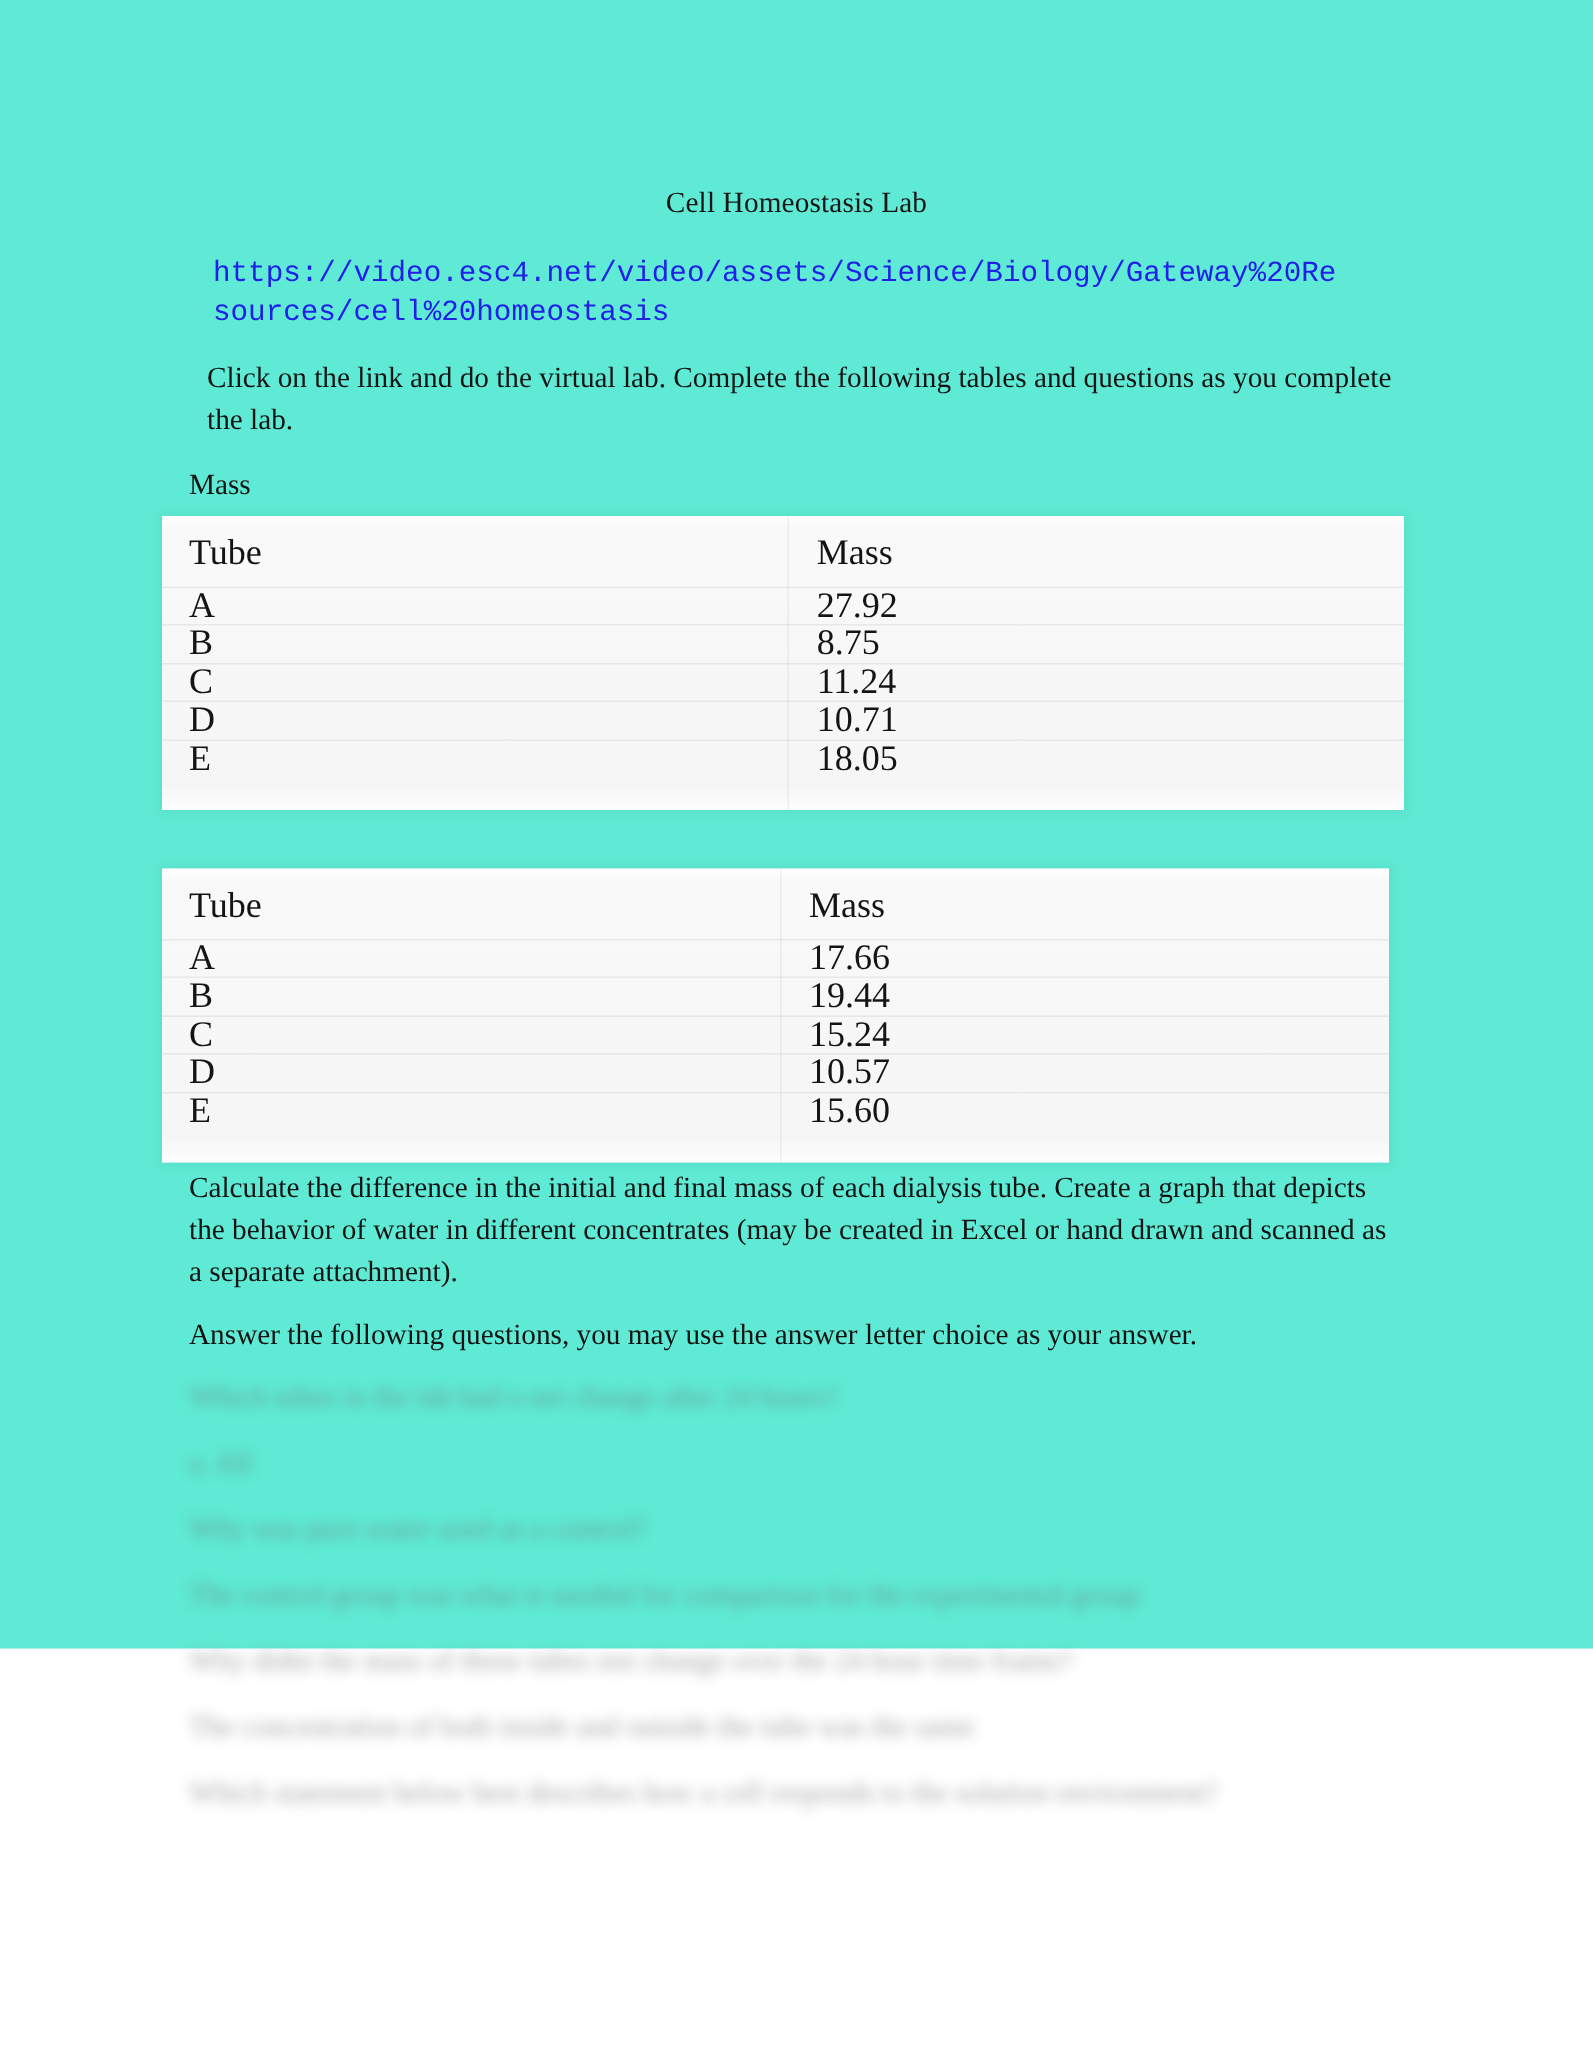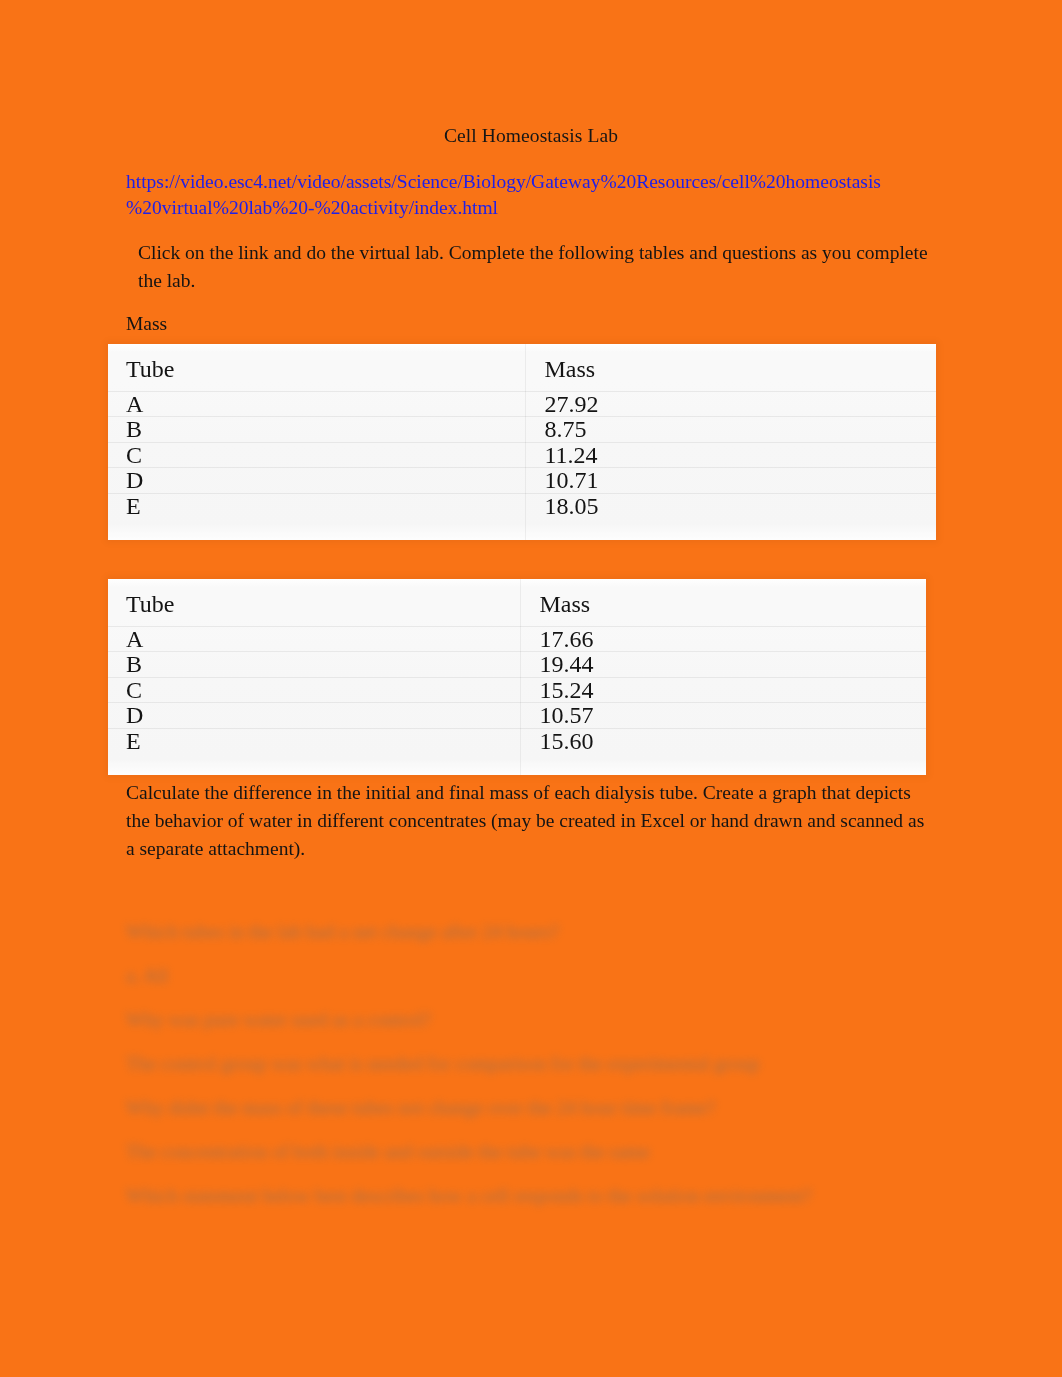--- a/index.html
+++ b/index.html
@@ -14,48 +14,49 @@
     font-family: "Liberation Serif", "DejaVu Serif", serif;
     color: #000000;
     overflow: hidden;
   }
 
   .page {
     position: absolute;
     left: 0;
     top: 0;
     width: 1062px;
-    height: 1377px;
-    background: #f97316;
+    height: 1099px;
+    background: #5eead4;
   }
 
   
   .doc-title {
     position: absolute;
     left: 0;
     top: 124px;
     width: 1062px;
     text-align: center;
     font-size: 19.5px;
     line-height: 24px;
     letter-spacing: 0.1px;
     color: #161616;
   }
 
   
   .url-block {
     position: absolute;
-    left: 126px;
+    left: 142px;
     top: 169px;
     width: 760px;
     font-size: 19.5px;
     line-height: 26px;
     color: #2020e8;
     word-break: break-all;
     white-space: normal;
+    font-family: Liberation Mono, monospace;
   }
   .url-block .url-line { display: block; }
 
   
   .para {
     position: absolute;
     left: 126px;
     font-size: 19.5px;
     line-height: 28px;
     color: #141414;
@@ -118,21 +119,20 @@
 </style>
 </head>
 <body>
 
 <div class="page">
 
   <div class="doc-title">Cell Homeostasis Lab</div>
 
   <div class="url-block">
     <span class="url-line">https://video.esc4.net/video/assets/Science/Biology/Gateway%20Resources/cell%20homeostasis</span>
-    <span class="url-line">%20virtual%20lab%20-%20activity/index.html</span>
   </div>
 
   <div class="para para-intro">Click on the link and do the virtual lab. Complete the following tables and questions as you complete the lab.</div>
 
   <div class="para label-mass">Mass</div>
 
   <div class="data-table t1">
     <table>
       <tbody>
           <tr>
@@ -190,20 +190,21 @@
       <tr>
         <td class="col-tube">E</td>
         <td class="col-mass">15.60</td>
       </tr>
     </tbody>
       </table>
   </div>
 
   <div class="para para-calc">Calculate the difference in the initial and final mass of each dialysis tube.  Create a graph that depicts the behavior of water in different concentrates (may be created in Excel or hand drawn and scanned as a separate attachment).</div>
 
+  <div class="para para-answer">Answer the following questions, you may use the answer letter choice as your answer.</div>
 
   <div class="blurred-block">
     <div class="blur-line">Which tubes in the lab had a net change after 24 hours?</div>
     <div class="blur-line">a. All</div>
     <div class="blur-line">Why was pure water used as a control?</div>
     <div class="blur-line">The control group was what is needed for comparison for the experimental group</div>
     <div class="blur-line">Why didnt the mass of these tubes not change over the 24 hour time frame?</div>
     <div class="blur-line">The concentration of both inside and outside the tube was the same</div>
     <div class="blur-line">Which statement below best describes how a cell responds to the solution environment?</div>
   </div>

